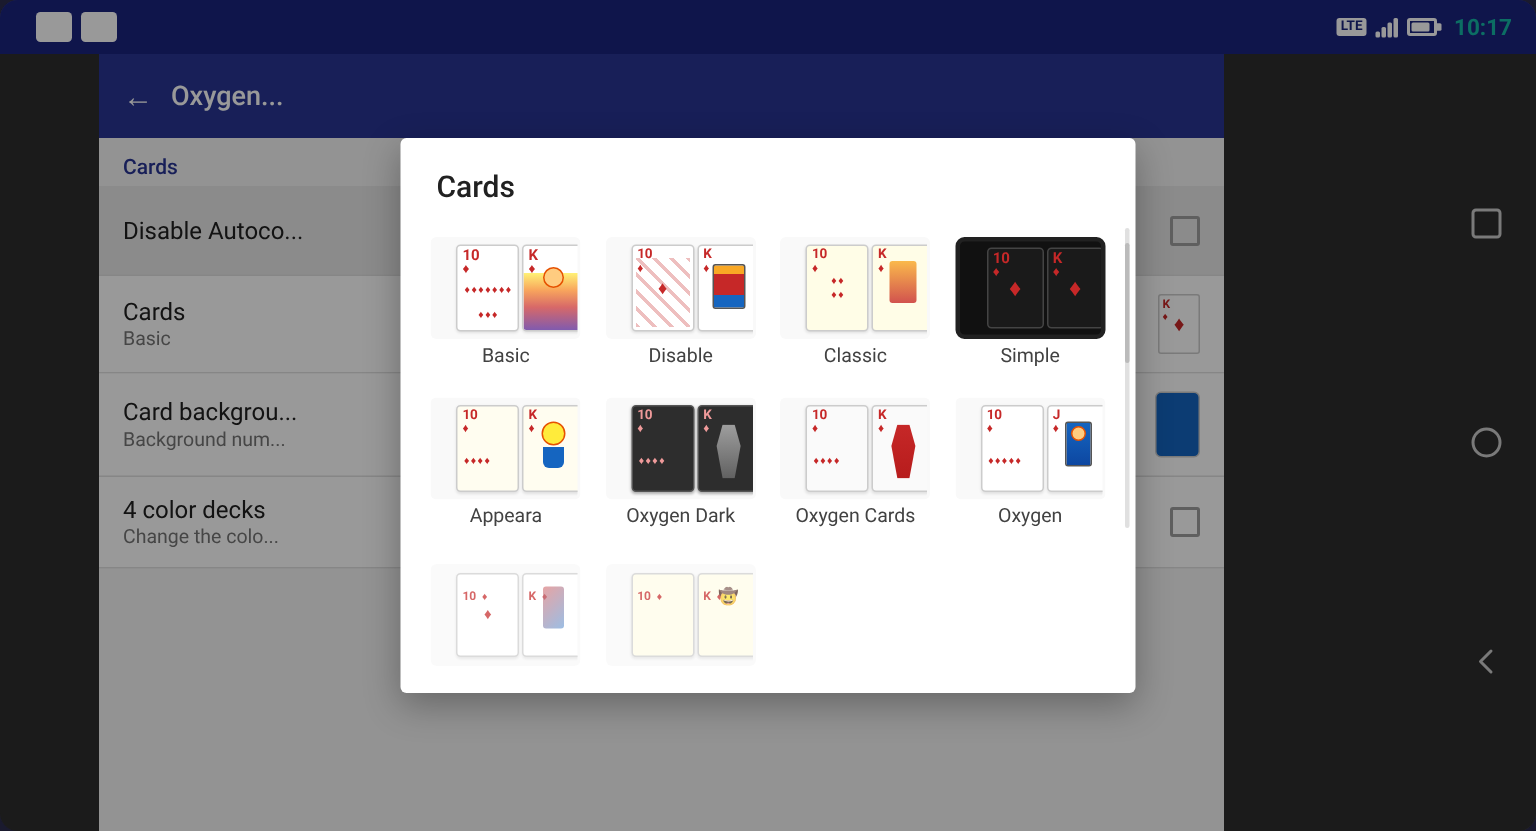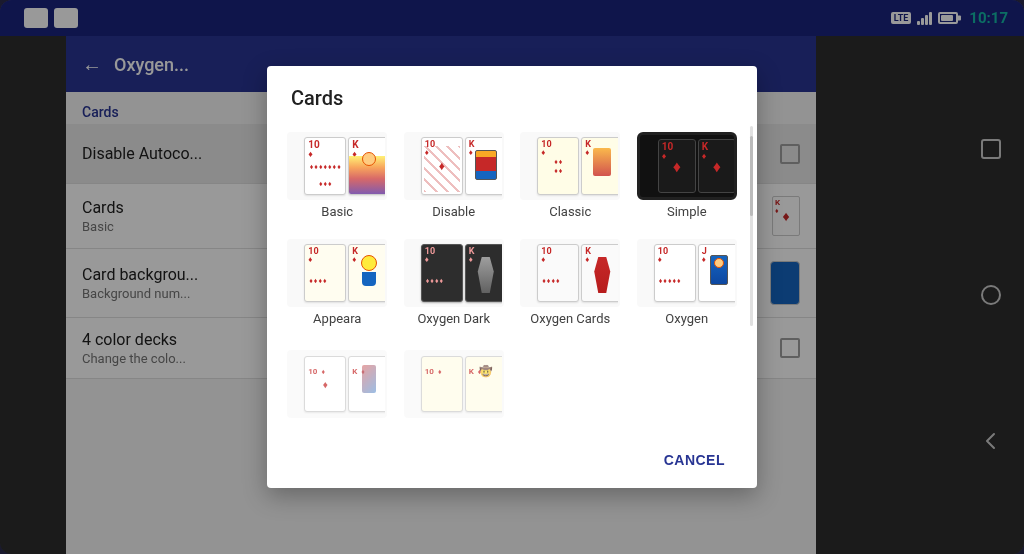--- a/index.html
+++ b/index.html
@@ -967,18 +967,15 @@
                 <span style="font-size:7px;color:#c62828;">♦</span>
                 <div style="position:absolute;top:8px;left:50%;transform:translateX(-50%);font-size:11px;">🤠</div>
               </div>
             </div>
           </div>
         </div>
       </div>
 
     </div>
 
-    <div class="dialog-actions">
-      <button class="cancel-btn">CANCEL</button>
-    </div>
   </div>
 
 </div>
 
 </body></html>

